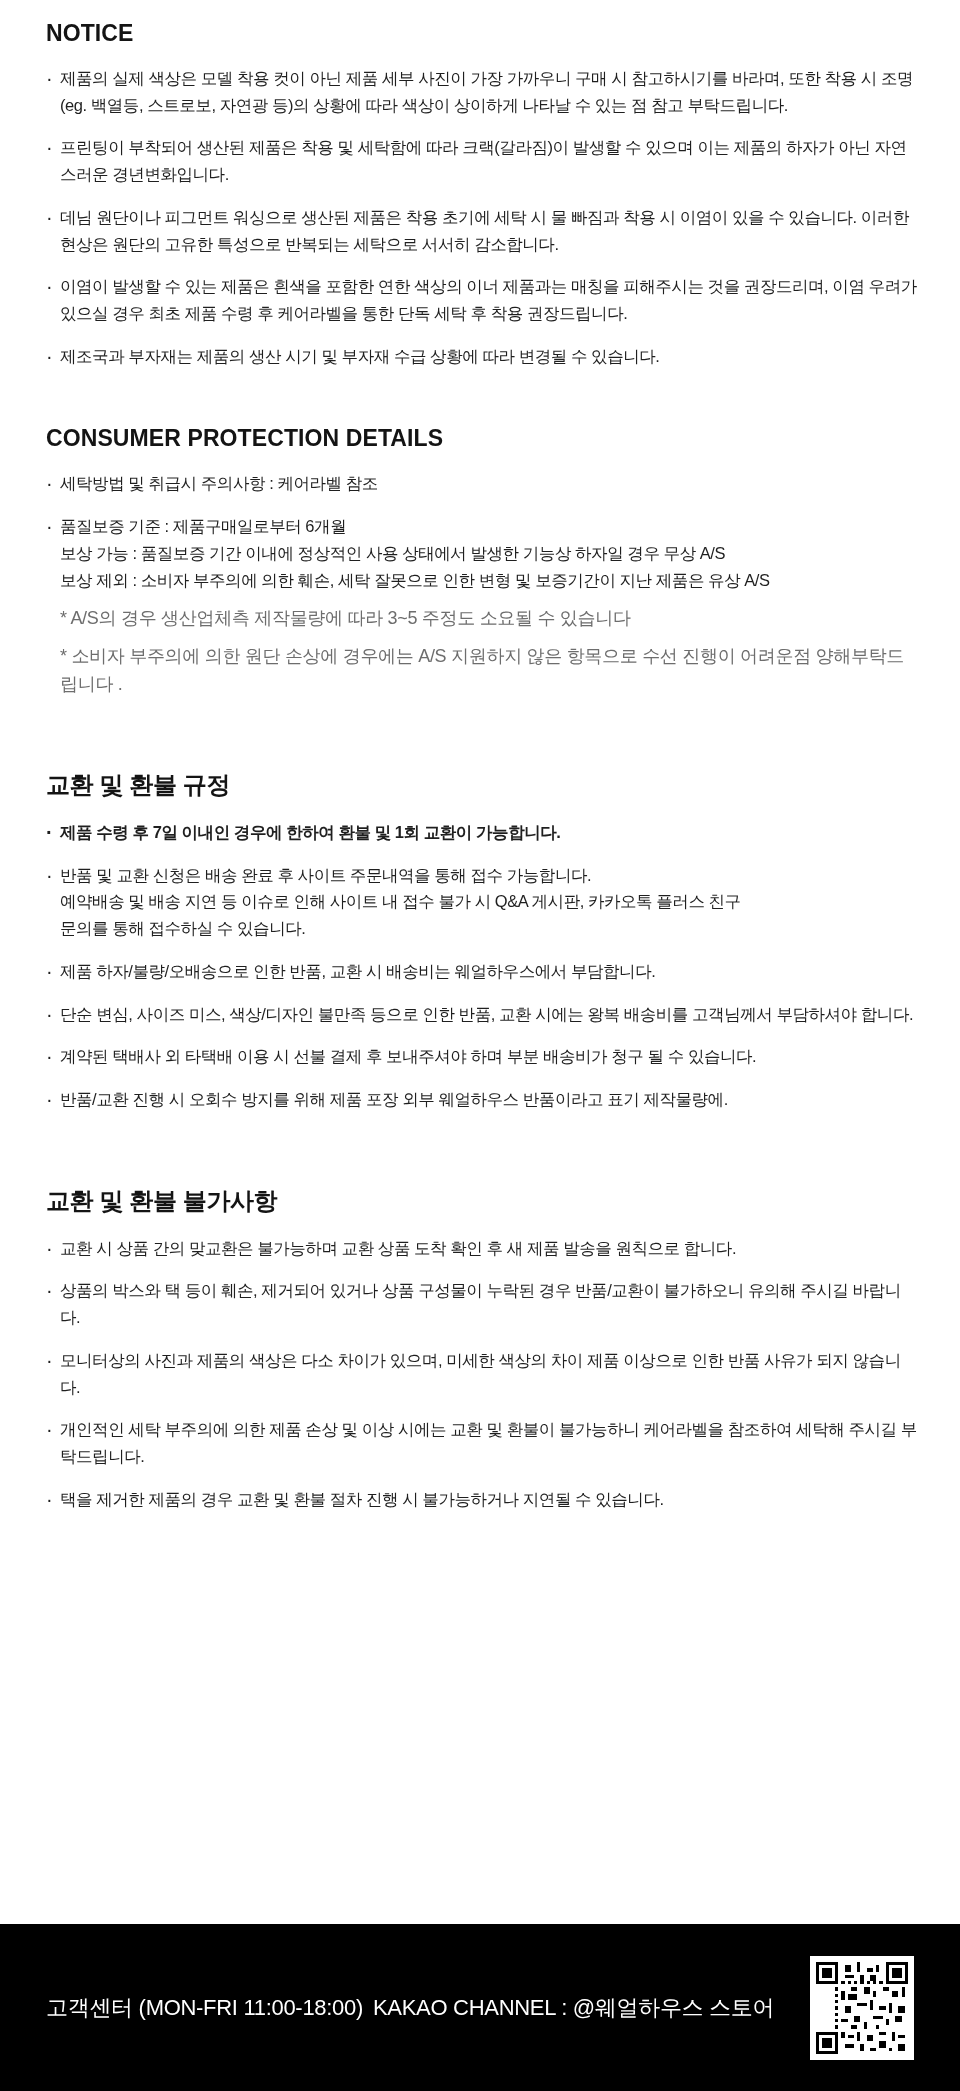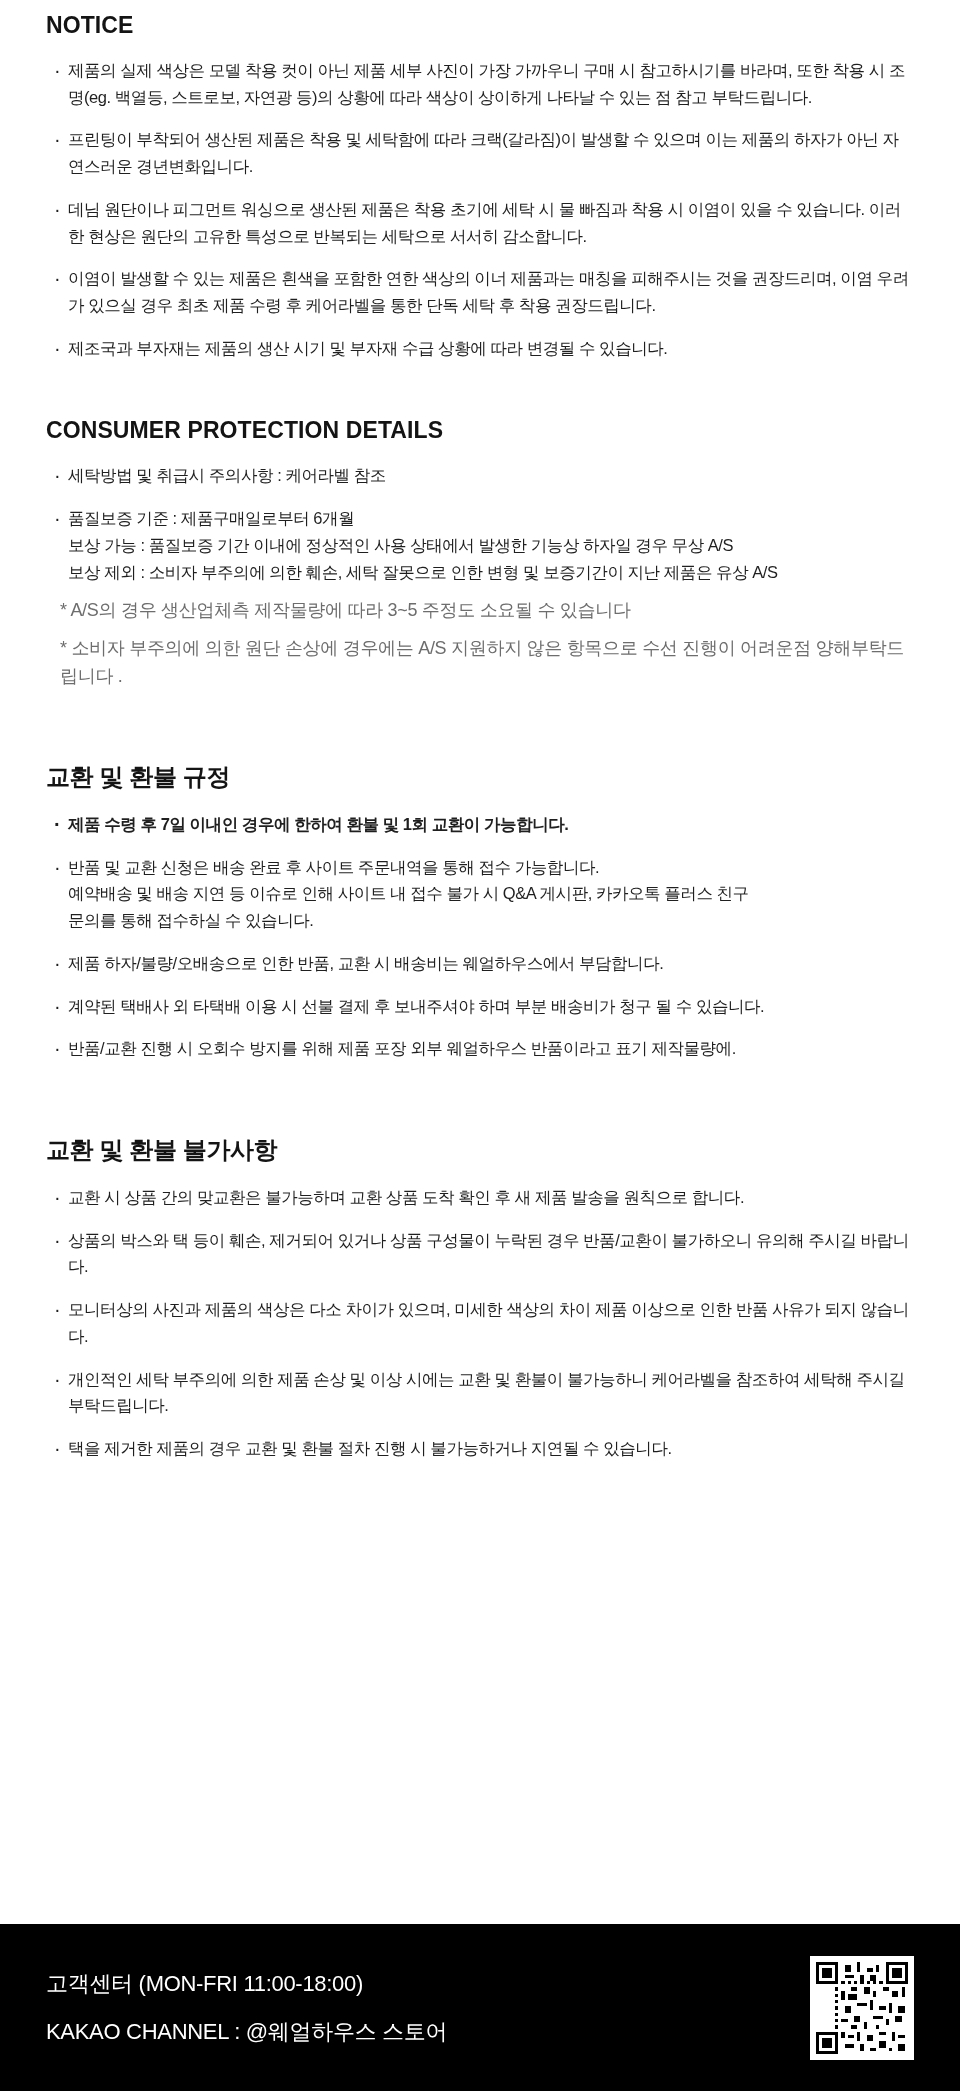--- a/index.html
+++ b/index.html
@@ -12,40 +12,40 @@
     -webkit-font-smoothing: antialiased;
   }
   .page {
     width: 960px;
     min-height: 2091px;
     position: relative;
     background: #ffffff;
     overflow: hidden;
   }
   .content {
-    padding: 0 0 0 0;
+    padding: 8px 0 0 0;
   }
   .section {
     padding-left: 46px;
     padding-right: 40px;
   }
   h2.sec-title {
     font-size: 24px;
     font-weight: bold;
     letter-spacing: -0.4px;
     margin: 0 0 18px 0;
     color: #141414;
   }
   h2.sec-title.en {
     font-size: 23px;
     letter-spacing: 0.1px;
   }
   .bullets {
     list-style: none;
-    margin: 8px;
+    margin: 0;
     padding: 0;
   }
   .bullets li {
     position: relative;
     padding-left: 14px;
     margin-bottom: 16px;
     font-size: 16.5px;
     line-height: 1.62;
     letter-spacing: -0.45px;
     color: #1f1f1f;
@@ -94,22 +94,22 @@
   }
   .footer-inner {
     position: relative;
     height: 100%;
     padding: 0 46px;
     display: flex;
     align-items: center;
   }
   .footer-text {
     display: flex;
-    flex-direction: column;
-    gap: 18px;
+    flex-direction: row;
+    gap: 10px;
   }
   .footer-line {
     font-size: 22px;
     letter-spacing: -0.3px;
     color: #ffffff;
   }
   .qr {
     position: absolute;
     right: 46px;
     top: 50%;
@@ -158,20 +158,21 @@
     <div class="gap-xl"></div>
 
     <div class="section">
       <h2 class="sec-title">교환 및 환불 규정</h2>
       <ul class="bullets">
         <li class="bold">제품 수령 후 7일 이내인 경우에 한하여 환불 및 1회 교환이 가능합니다.</li>
         <li style="white-space: pre-line;">반품 및 교환 신청은 배송 완료 후 사이트 주문내역을 통해 접수 가능합니다.
 예약배송 및 배송 지연 등 이슈로 인해 사이트 내 접수 불가 시 Q&amp;A 게시판, 카카오톡 플러스 친구
 문의를 통해 접수하실 수 있습니다.</li>
         <li>제품 하자/불량/오배송으로 인한 반품, 교환 시 배송비는 웨얼하우스에서 부담합니다.</li>
+        <li>단순 변심, 사이즈 미스, 색상/디자인 불만족 등으로 인한 반품, 교환 시에는 왕복 배송비를 고객님께서 부담하셔야 합니다.</li>
         <li>계약된 택배사 외 타택배 이용 시 선불 결제 후 보내주셔야 하며  부분 배송비가  청구 될 수 있습니다.</li>
         <li>반품/교환 진행 시 오회수 방지를 위해 제품 포장 외부 웨얼하우스 반품이라고 표기 제작물량에.</li>
       </ul>
     </div>
 
     <div class="gap-l"></div>
 
     <div class="section">
       <h2 class="sec-title">교환 및 환불 불가사항</h2>
       <ul class="bullets">

